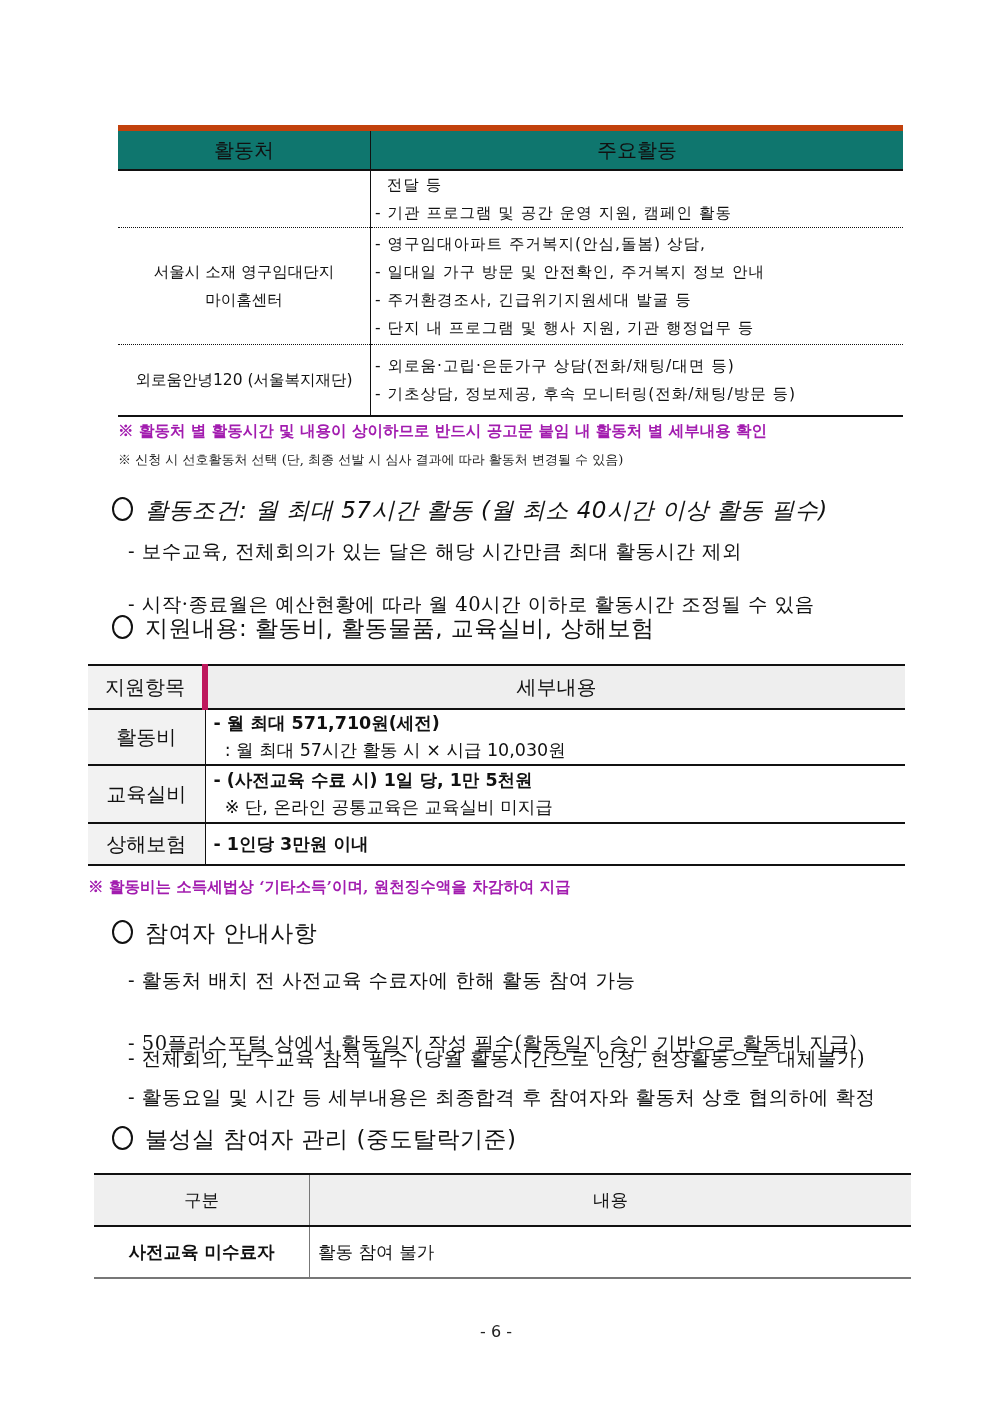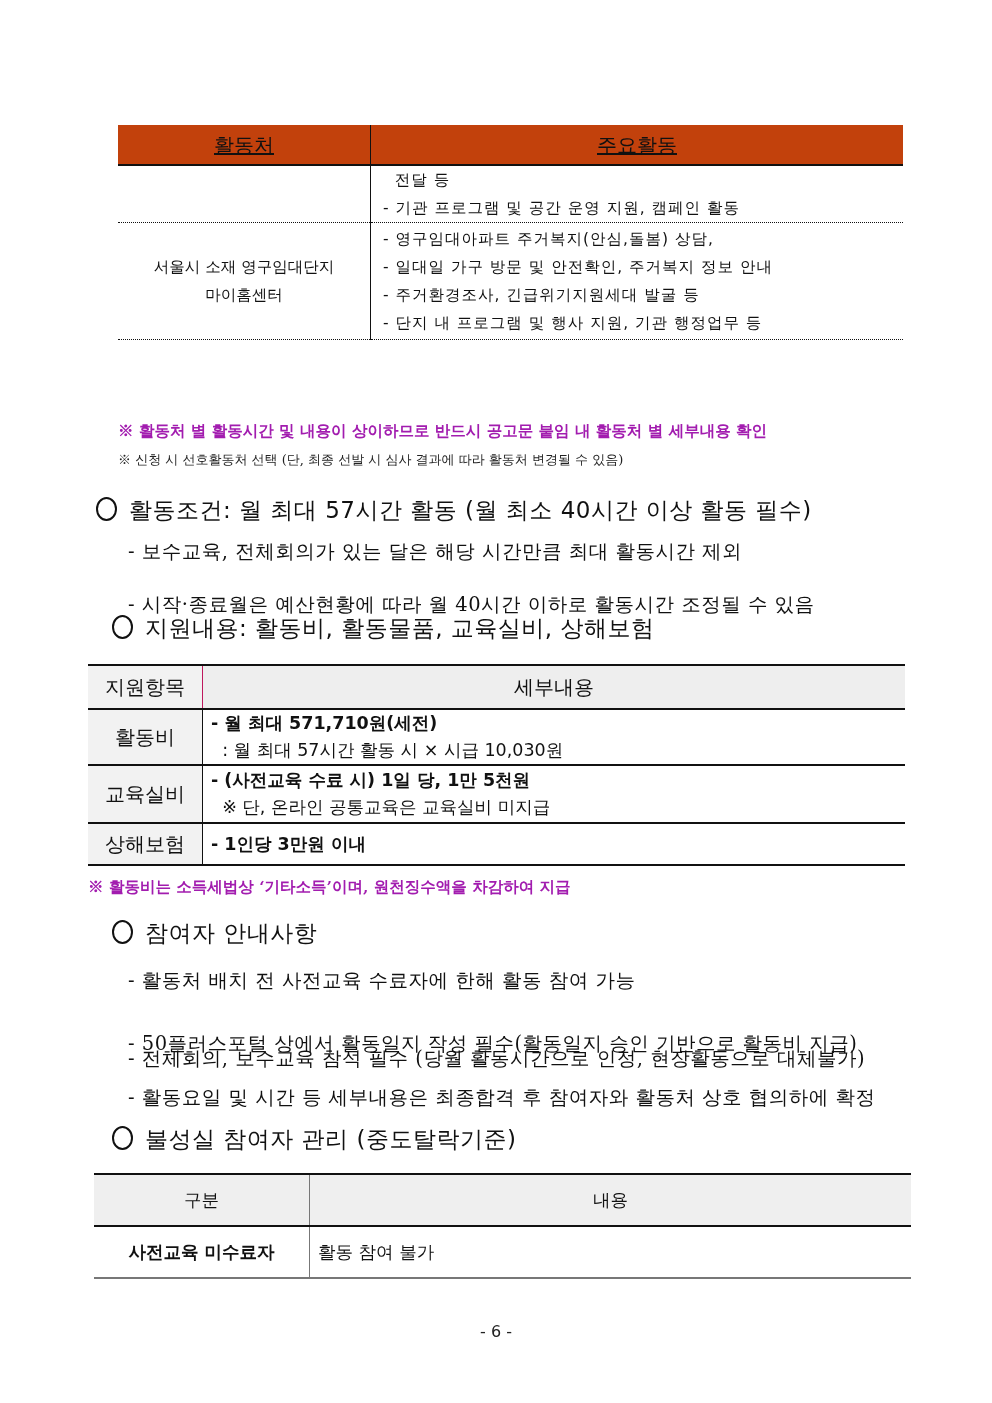--- a/index.html
+++ b/index.html
@@ -4,44 +4,44 @@
 <style>
   html, body { margin: 0; padding: 0; background: #ffffff; }
   body {
     width: 992px; height: 1403px; position: relative; overflow: hidden;
     font-family: "DejaVu Sans", "Liberation Sans", sans-serif; color: #111;
   }
   .abs { position: absolute; }
 
   
   .t1 { left: 118px; top: 125px; width: 785px; border-collapse: collapse; font-size: 15.5px; }
-  .t1 th { background: #c2410c; font-weight: normal; font-size: 20px; height: 36px;
-           border-top: 1px solid #c2410c; border-bottom: 2px solid #111; text-decoration: underline; }
+  .t1 th { background: #0f766e; font-weight: normal; font-size: 20px; height: 36px;
+           border-top: 6px solid #c2410c; border-bottom: 2px solid #111; }
   .t1 td { vertical-align: middle; padding: 0; }
   .t1 .place { width: 250px; text-align: center; line-height: 28px; border-right: 1px solid #111; }
   .t1 th.place { border-right: 1px solid #111; }
-  .t1 .acts { padding-left: 12px; line-height: 28px; letter-spacing: 1px; }
+  .t1 .acts { padding-left: 4px; line-height: 28px; letter-spacing: 1px; }
   .t1 tr.sep td { border-bottom: 1px dotted #111; }
   .t1 tr.last td { border-bottom: 2px solid #111; }
 
   .note-blue { color: #a21caf; font-weight: bold; font-family: "DejaVu Serif", "Liberation Serif", serif; font-size: 15.5px; }
   .note { font-family: "DejaVu Serif", "Liberation Serif", serif; font-size: 13px; color: #222; }
 
   .h2 { font-size: 23px; font-weight: normal; letter-spacing: 0.5px; }
   .h2 .circle { display: inline-block; width: 17px; height: 20px; border: 2px solid #111;
                 border-radius: 50%; vertical-align: -3px; margin-right: 12px; }
   .bul { font-family: "DejaVu Serif", "Liberation Serif", serif; font-size: 19.5px; color: #111; letter-spacing: 0.5px; }
 
   
   .t2 { left: 88px; top: 664px; width: 817px; border-collapse: collapse; }
   .t2 th { background: #eeeeee; font-weight: normal; font-size: 20px; height: 40px;
            border-top: 2px solid #111; border-bottom: 2px solid #111; }
   .t2 td { border-bottom: 2px solid #111; padding: 0; }
   .t2 .lab { width: 112px; background: #f2f2f2; text-align: center; font-size: 20px; border-right: 1px solid #111; }
-  .t2 th.lab { border-right: 1px solid #be185d; }
+  .t2 th.lab { border-right: 6px solid #be185d; }
   .t2 .det { padding-left: 8px; font-size: 17.5px; line-height: 27px; }
   .t2 .det .b { font-weight: bold; }
 
   
   .t3 { left: 94px; top: 1173px; width: 817px; border-collapse: collapse; }
   .t3 th { background: #efefef; font-weight: normal; font-size: 17.5px; height: 48px;
            border-top: 2px solid #111; border-bottom: 2px solid #111; }
   .t3 td { height: 48px; border-bottom: 2px solid #777; font-size: 17.5px; }
   .t3 .c1 { width: 213px; text-align: center; font-weight: bold; border-right: 1px solid #777; }
   .t3 th.c1 { font-weight: normal; }
@@ -70,27 +70,36 @@
       <div>서울시 소재 영구임대단지</div>
       <div>마이홈센터</div>
     </td>
     <td class="acts">
       <div>- 영구임대아파트 주거복지(안심,돌봄) 상담,</div>
       <div>- 일대일 가구 방문 및 안전확인, 주거복지 정보 안내</div>
       <div>- 주거환경조사, 긴급위기지원세대 발굴 등</div>
       <div>- 단지 내 프로그램 및 행사 지원, 기관 행정업무 등</div>
     </td>
   </tr>
+  <tr class="last">
+    <td class="place" style="height:70px;">
+      <div>외로움안녕120 (서울복지재단)</div>
+    </td>
+    <td class="acts">
+      <div>- 외로움·고립·은둔가구 상담(전화/채팅/대면 등)</div>
+      <div>- 기초상담, 정보제공, 후속 모니터링(전화/채팅/방문 등)</div>
+    </td>
+  </tr>
 </tbody>
   </table>
 
 <div class="abs note-blue" style="left:118px; top:421px;">※ 활동처 별 활동시간 및 내용이 상이하므로 반드시 공고문 붙임 내 활동처 별 세부내용 확인</div>
 <div class="abs note" style="left:118px; top:451px;">※ 신청 시 선호활동처 선택 (단, 최종 선발 시 심사 결과에 따라 활동처 변경될 수 있음)</div>
 
-<div class="abs h2" style="left:96px; top:495px;">
+<div class="abs h2" style="left:112px; top:495px;font-style:italic;">
   <span class="circle"></span><span>활동조건: 월 최대 57시간 활동 (월 최소 40시간 이상 활동 필수)</span>
 </div>
 <div class="abs bul" style="left:128px; top:538px;">- 보수교육, 전체회의가 있는 달은 해당 시간만큼 최대 활동시간 제외</div>
 <div class="abs bul" style="left:128px; top:575px;margin-top:16px;">- 시작·종료월은 예산현황에 따라 월 40시간 이하로 활동시간 조정될 수 있음</div>
 
 <div class="abs h2" style="left:112px; top:613px;">
   <span class="circle"></span><span>지원내용: 활동비, 활동물품, 교육실비, 상해보험</span>
 </div>
 
 <table class="abs t2">

